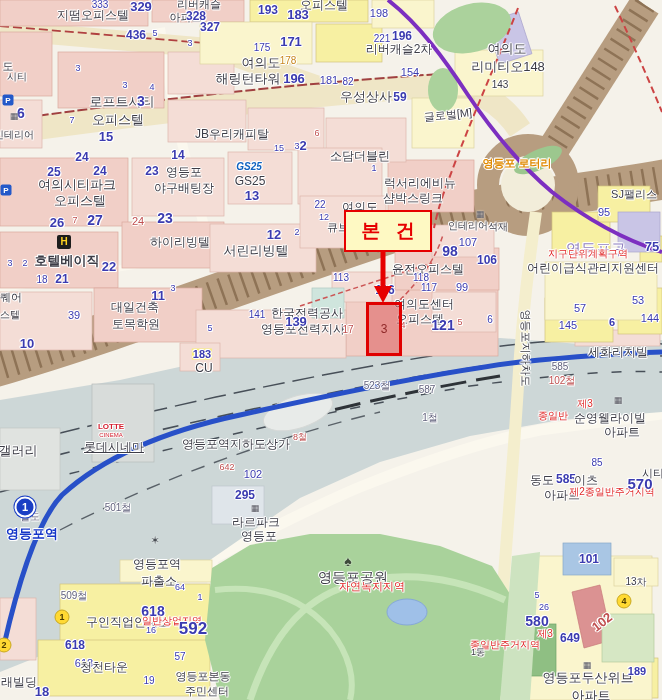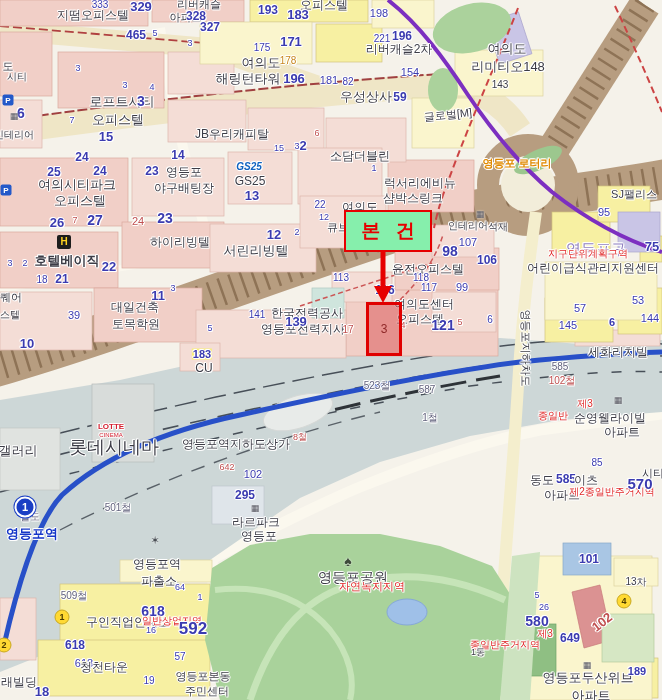--- a/index.html
+++ b/index.html
@@ -30,21 +30,21 @@
   .badge.hotel{width:14px;height:14px;background:#1d1d1d;color:#ffd321;font-size:10px;border-radius:2px;}
   .badge.parking{width:11px;height:11px;background:#2459c9;color:#fff;font-size:8px;border-radius:2px;}
   .badge.police{color:#4a4f55;font-size:11px;text-shadow:0 0 2px #fff;}
   .badge.tree{color:#3e4a3a;font-size:14px;text-shadow:0 0 2px #fff;}
   .badge.bldg{color:#54545e;font-size:9px;text-shadow:0 0 2px #fff;}
   #parcel{position:absolute;left:366px;top:302px;width:30px;height:48px;z-index:20;
           background:rgba(219,93,93,.55);border:3.5px solid #e00000;
           display:flex;align-items:center;justify-content:center;}
   #parcel span{color:#8f2828;font-size:12px;}
   #anno-arrow{position:absolute;left:0;top:0;z-index:25;pointer-events:none;}
-  #anno-box{position:absolute;left:344px;top:210px;width:84px;height:38px;background:#86efac;
+  #anno-box{position:absolute;left:344px;top:210px;width:84px;height:38px;background:#fef9c3;
             border:2.5px solid #e60000;z-index:30;display:flex;align-items:center;justify-content:center;}
   #anno-box span{color:#e60000;font-weight:bold;font-size:19px;letter-spacing:5px;margin-left:5px;}
 </style>
 </head>
 <body>
 
 <div id="stage">
 
   <svg id="basemap" width="662" height="700" viewBox="0 0 662 700">
     <rect width="662" height="700" fill="#f5f2ea"></rect>
@@ -187,21 +187,21 @@
     </g>
   </svg>
 
   <div id="labels">
       <div class="lbl c-name" style="left: 93px; top: 15px; font-size: 12px;">지떰오피스텔</div>
       <div class="lbl c-num" style="left: 100px; top: 5px; font-size: 10px;">333</div>
       <div class="lbl c-num b" style="left: 141px; top: 6px; font-size: 13px;">329</div>
       <div class="lbl c-name" style="left: 199px; top: 4px; font-size: 11px;">리버캐슬</div>
       <div class="lbl c-name" style="left: 186px; top: 17px; font-size: 11px;">아파트</div>
       <div class="lbl c-num b" style="left: 196px; top: 16px; font-size: 12px;">328</div>
-      <div class="lbl c-num b" style="left: 136px; top: 35px; font-size: 12px;">465</div>
+      <div class="lbl c-num b" style="left: 136px; top: 35px; font-size: 12px;">436</div>
       <div class="lbl c-num" style="left: 155px; top: 33px; font-size: 9px;">5</div>
       <div class="lbl c-num" style="left: 190px; top: 43px; font-size: 9px;">3</div>
       <div class="lbl c-name" style="left: 324px; top: 5px; font-size: 12px;">오피스텔</div>
       <div class="lbl c-num b" style="left: 268px; top: 10px; font-size: 12px;">193</div>
       <div class="lbl c-num b" style="left: 298px; top: 14px; font-size: 13px;">183</div>
       <div class="lbl c-num" style="left: 379px; top: 13px; font-size: 11px;">198</div>
       <div class="lbl c-num b" style="left: 210px; top: 27px; font-size: 12px;">327</div>
       <div class="lbl c-num b" style="left: 291px; top: 41px; font-size: 13px;">171</div>
       <div class="lbl c-num" style="left: 262px; top: 48px; font-size: 10px;">175</div>
       <div class="lbl c-hl" style="left: 288px; top: 61px; font-size: 10px;">178</div>
@@ -324,21 +324,21 @@
       <div class="lbl c-rednum" style="left: 562px; top: 381px; font-size: 10px;">102철</div>
       <div class="lbl c-red" style="left: 585px; top: 404px; font-size: 10px;">제3</div>
       <div class="lbl c-red" style="left: 553px; top: 416px; font-size: 10px;">종일반</div>
       <div class="lbl c-name" style="left: 610px; top: 418px; font-size: 12px;">순영웰라이빌</div>
       <div class="lbl c-name" style="left: 622px; top: 432px; font-size: 12px;">아파트</div>
       <div class="lbl c-num b hlbg" style="left: 202px; top: 354px; font-size: 11px;">183</div>
       <div class="lbl c-name" style="left: 204px; top: 368px; font-size: 12px;">CU</div>
       <div class="lbl c-name" style="left: 18px; top: 450px; font-size: 13px;">갤러리</div>
       <div class="lbl c-lotte b" style="left: 111px; top: 427px; font-size: 8px;">LOTTE</div>
       <div class="lbl c-lotte" style="left: 111px; top: 435px; font-size: 6px;">CINEMA</div>
-      <div class="lbl c-name" style="left: 114px; top: 447px; font-size: 18px;">롯데시네마</div>
+      <div class="lbl c-name" style="left: 114px; top: 447px; font-size: 12px; text-decoration: underline;">롯데시네마</div>
       <div class="lbl c-name" style="left: 236px; top: 444px; font-size: 12px;">영등포역지하도상가</div>
       <div class="lbl c-rednum" style="left: 300px; top: 437px; font-size: 9px;">8철</div>
       <div class="lbl c-rednum" style="left: 227px; top: 467px; font-size: 9px;">642</div>
       <div class="lbl c-num" style="left: 253px; top: 474px; font-size: 11px;">102</div>
       <div class="lbl c-num b" style="left: 245px; top: 495px; font-size: 12px;">295</div>
       <div class="lbl c-name" style="left: 256px; top: 522px; font-size: 12px;">라르파크</div>
       <div class="lbl c-name" style="left: 259px; top: 536px; font-size: 12px;">영등포</div>
       <div class="lbl c-gnum" style="left: 118px; top: 508px; font-size: 10px;">501철</div>
       <div class="lbl c-gnum" style="left: 30px; top: 517px; font-size: 10px;">철도</div>
       <div class="lbl c-station b" style="left: 32px; top: 533px; font-size: 13px;">영등포역</div>

